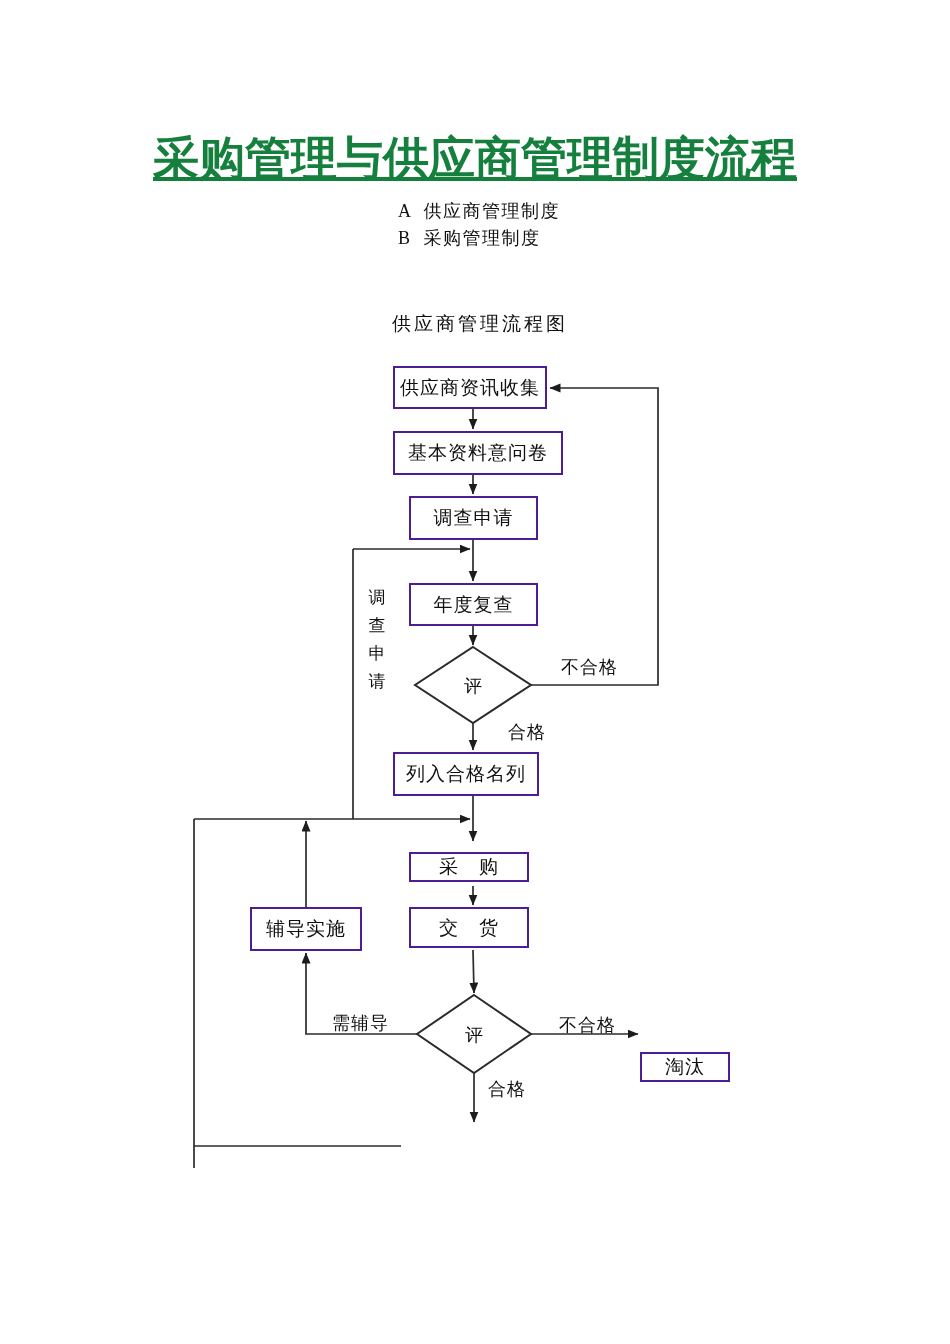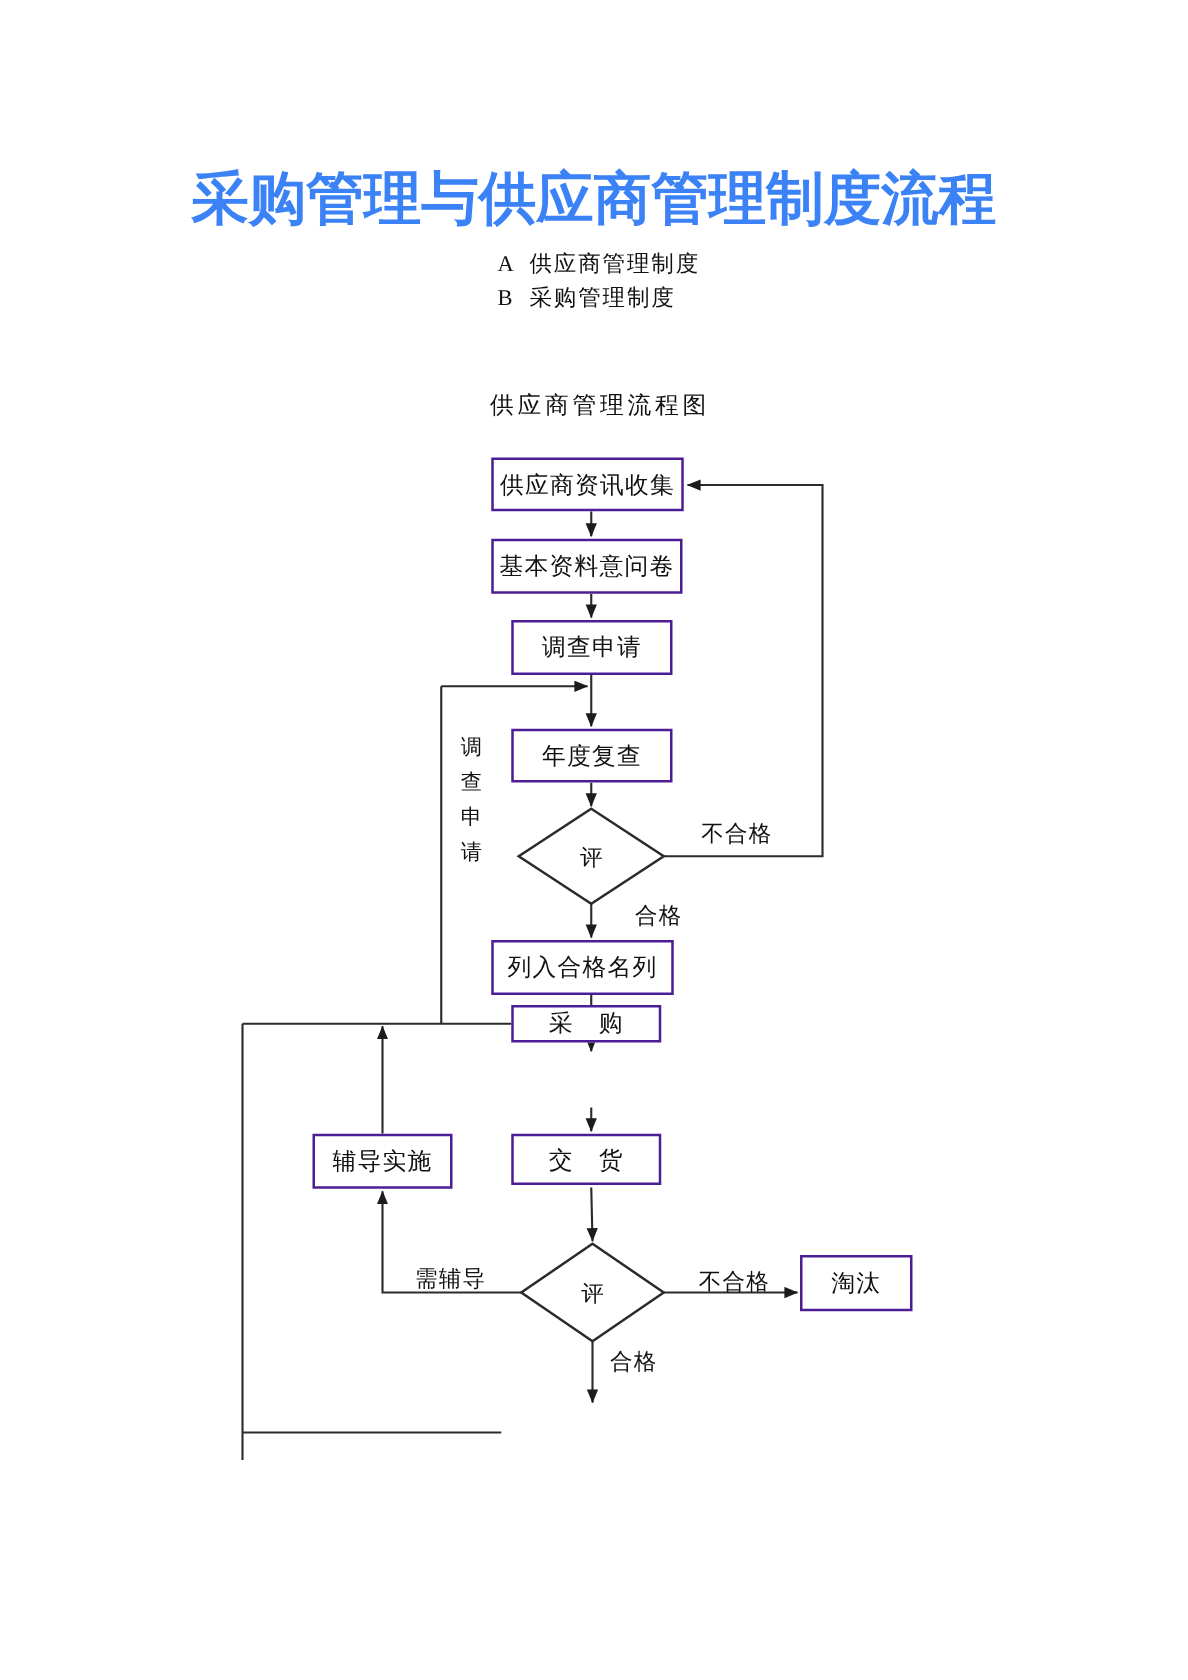--- a/index.html
+++ b/index.html
@@ -42,21 +42,21 @@
     position: absolute; left: 366px; top: 584px; width: 22px; z-index: 3;
     font-size: 17px; line-height: 28px; text-align: center;
     word-break: break-all;
   }
 </style>
 </head>
 <body>
 
 <div class="page">
 
-  <h1 class="title" style="color: #3b82f6;">采购管理与供应商管理制度流程</h1>
+  <h1 class="title" style="color: #15803d; text-decoration: underline;">采购管理与供应商管理制度流程</h1>
   <div class="toc" style="top:199px">A  供应商管理制度</div>
   <div class="toc" style="top:226px">B  采购管理制度</div>
   <div class="subtitle">供应商管理流程图</div>
 
   <svg class="connectors" width="950" height="1344" viewBox="0 0 950 1344">
     <defs>
       <marker id="arr" markerUnits="userSpaceOnUse" markerWidth="12" markerHeight="10" refX="10.5" refY="4.5" orient="auto">
         <path d="M0,0 L11,4.5 L0,9 Z" fill="#1c1c1c"></path>
       </marker>
     </defs>
@@ -80,28 +80,28 @@
       <path d="M401,1146 L194,1146"></path>
       <path d="M194,819 L194,1168"></path>
     </g>
     <g fill="#ffffff" stroke="#2b2b2b" stroke-width="2">
       <polygon points="473,647 531,685 473,723 415,685"></polygon>
       <polygon points="474,995 531,1034 474,1073 417,1034"></polygon>
     </g>
   </svg>
 
   <div class="node" style="left:393px;top:366px;width:154px;height:43px">供应商资讯收集</div>
-  <div class="node" style="left:393px;top:431px;width:153px;height:44px">基本资料意问卷</div>
+  <div class="node" style="left:393px;top:431px;width:170px;height:44px">基本资料意问卷</div>
   <div class="node" style="left:409px;top:496px;width:129px;height:44px">调查申请</div>
   <div class="node" style="left:409px;top:583px;width:129px;height:43px">年度复查</div>
   <div class="node" style="left:393px;top:752px;width:146px;height:44px">列入合格名列</div>
-  <div class="node" style="left:409px;top:804px;width:120px;height:30px">采　购</div>
+  <div class="node" style="left:409px;top:852px;width:120px;height:30px">采　购</div>
   <div class="node" style="left:409px;top:907px;width:120px;height:41px">交　货</div>
   <div class="node" style="left:250px;top:907px;width:112px;height:44px">辅导实施</div>
-  <div class="node" style="left:640px;top:1004px;width:90px;height:45px">淘汰</div>
+  <div class="node" style="left:640px;top:1052px;width:90px;height:30px">淘汰</div>
 
   <div class="dlabel" style="left:453px;top:674px">评</div>
   <div class="dlabel" style="left:454px;top:1023px">评</div>
 
   <div class="vlabel">调查申请</div>
   <div class="elabel" style="left:561px;top:655px">不合格</div>
   <div class="elabel" style="left:508px;top:720px">合格</div>
   <div class="elabel" style="left:332px;top:1011px">需辅导</div>
   <div class="elabel" style="left:559px;top:1013px">不合格</div>
   <div class="elabel" style="left:488px;top:1077px">合格</div>

